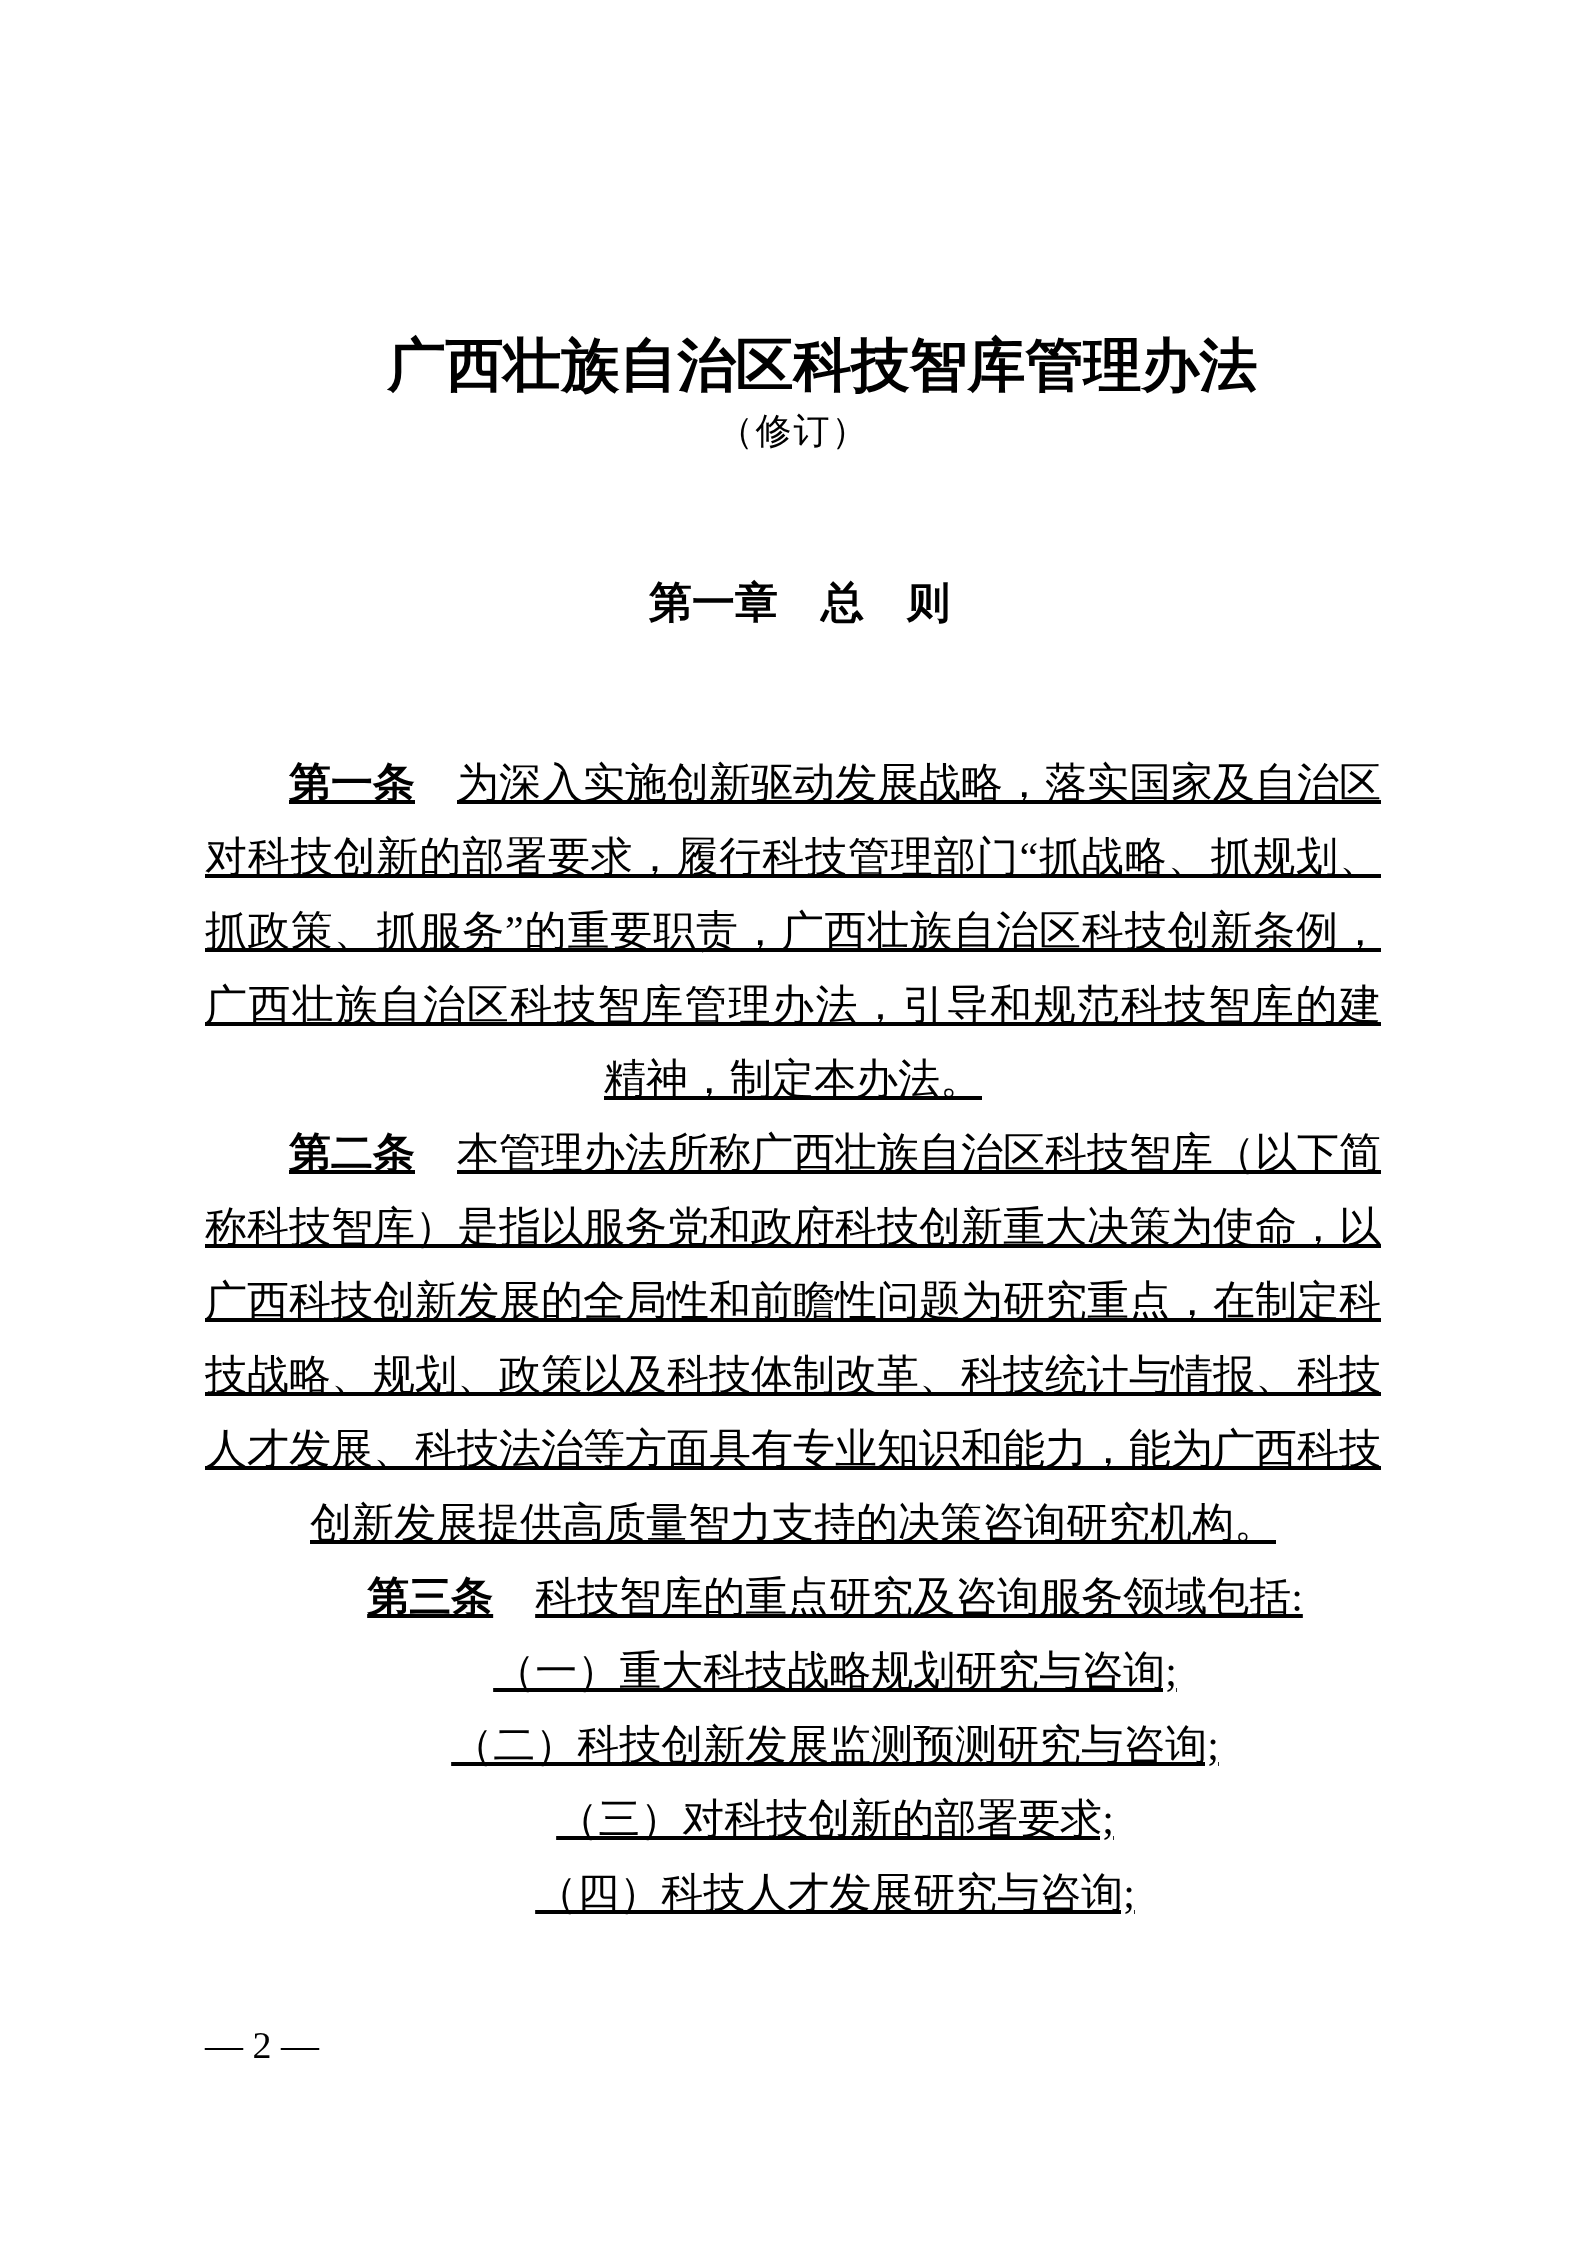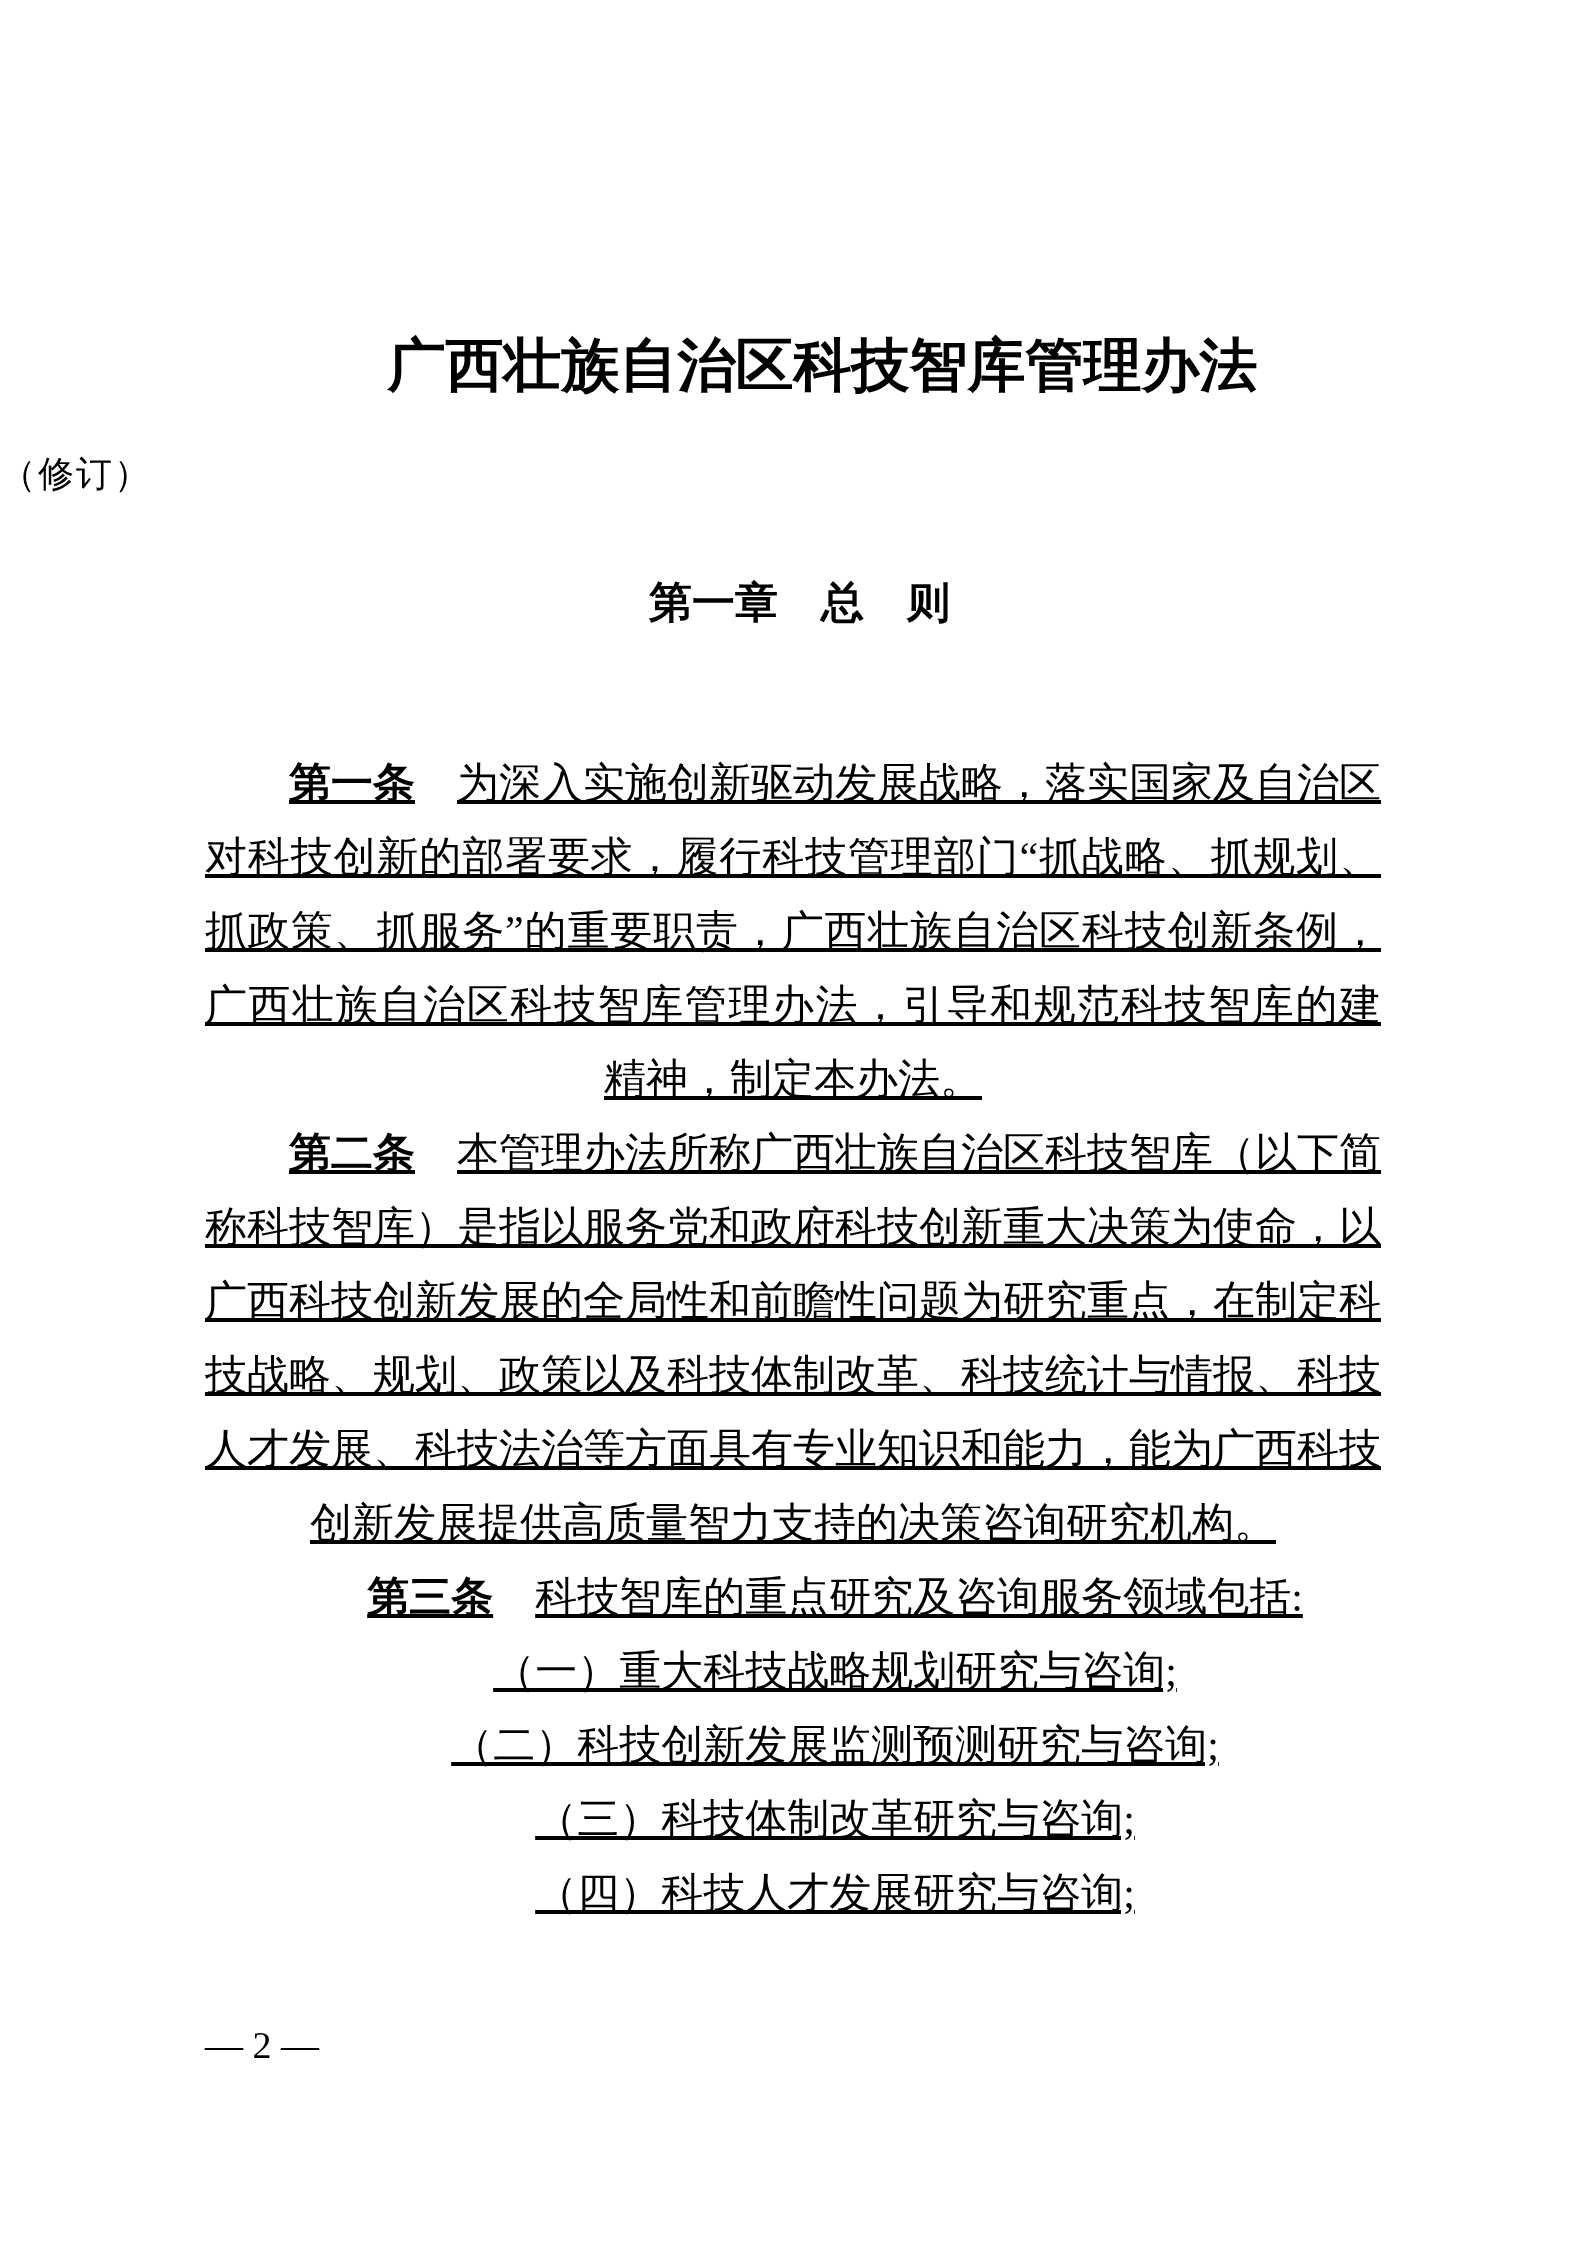--- a/index.html
+++ b/index.html
@@ -26,23 +26,24 @@
     font-family: "Liberation Serif", serif;
     font-weight: 700;
     font-size: 58px;
     line-height: 72px;
     letter-spacing: 0px;
     white-space: nowrap;
     padding-left: 29px;
   }
   .doc-subtitle {
     position: absolute;
-    top: 450px;
+    top: 407px;
     left: 0;
     width: 1587px;
+    text-align: center;
     font-size: 36px;
     line-height: 48px;
     letter-spacing: 2px;
     white-space: nowrap;
   }
   .chapter-heading {
     position: absolute;
     top: 570px;
     left: 0;
     width: 1587px;
@@ -129,21 +130,21 @@
     <div class="line fill"><span>人才发展、科技法治等方面具有专业知识和能力，能为广西科技</span></div>
 
     <div class="line"><span>创新发展提供高质量智力支持的决策咨询研究机构。</span></div>
 
     <div class="line ind"><span class="kw">第三条</span><span class="kwgap"></span><span>科技智库的重点研究及咨询服务领域包括:</span></div>
 
     <div class="line ind"><span>（一）重大科技战略规划研究与咨询;</span></div>
 
     <div class="line ind"><span>（二）科技创新发展监测预测研究与咨询;</span></div>
 
-    <div class="line ind"><span>（三）科技体制改革研究与咨询;</span></div>
+    <div class="line ind"><span>（三）对科技创新的部署要求;</span></div>
 
     <div class="line ind"><span>（四）科技人才发展研究与咨询;</span></div>
 
   </div>
 
   <div class="page-number">— 2 —</div>
 
 </div>
 
 </body></html>

